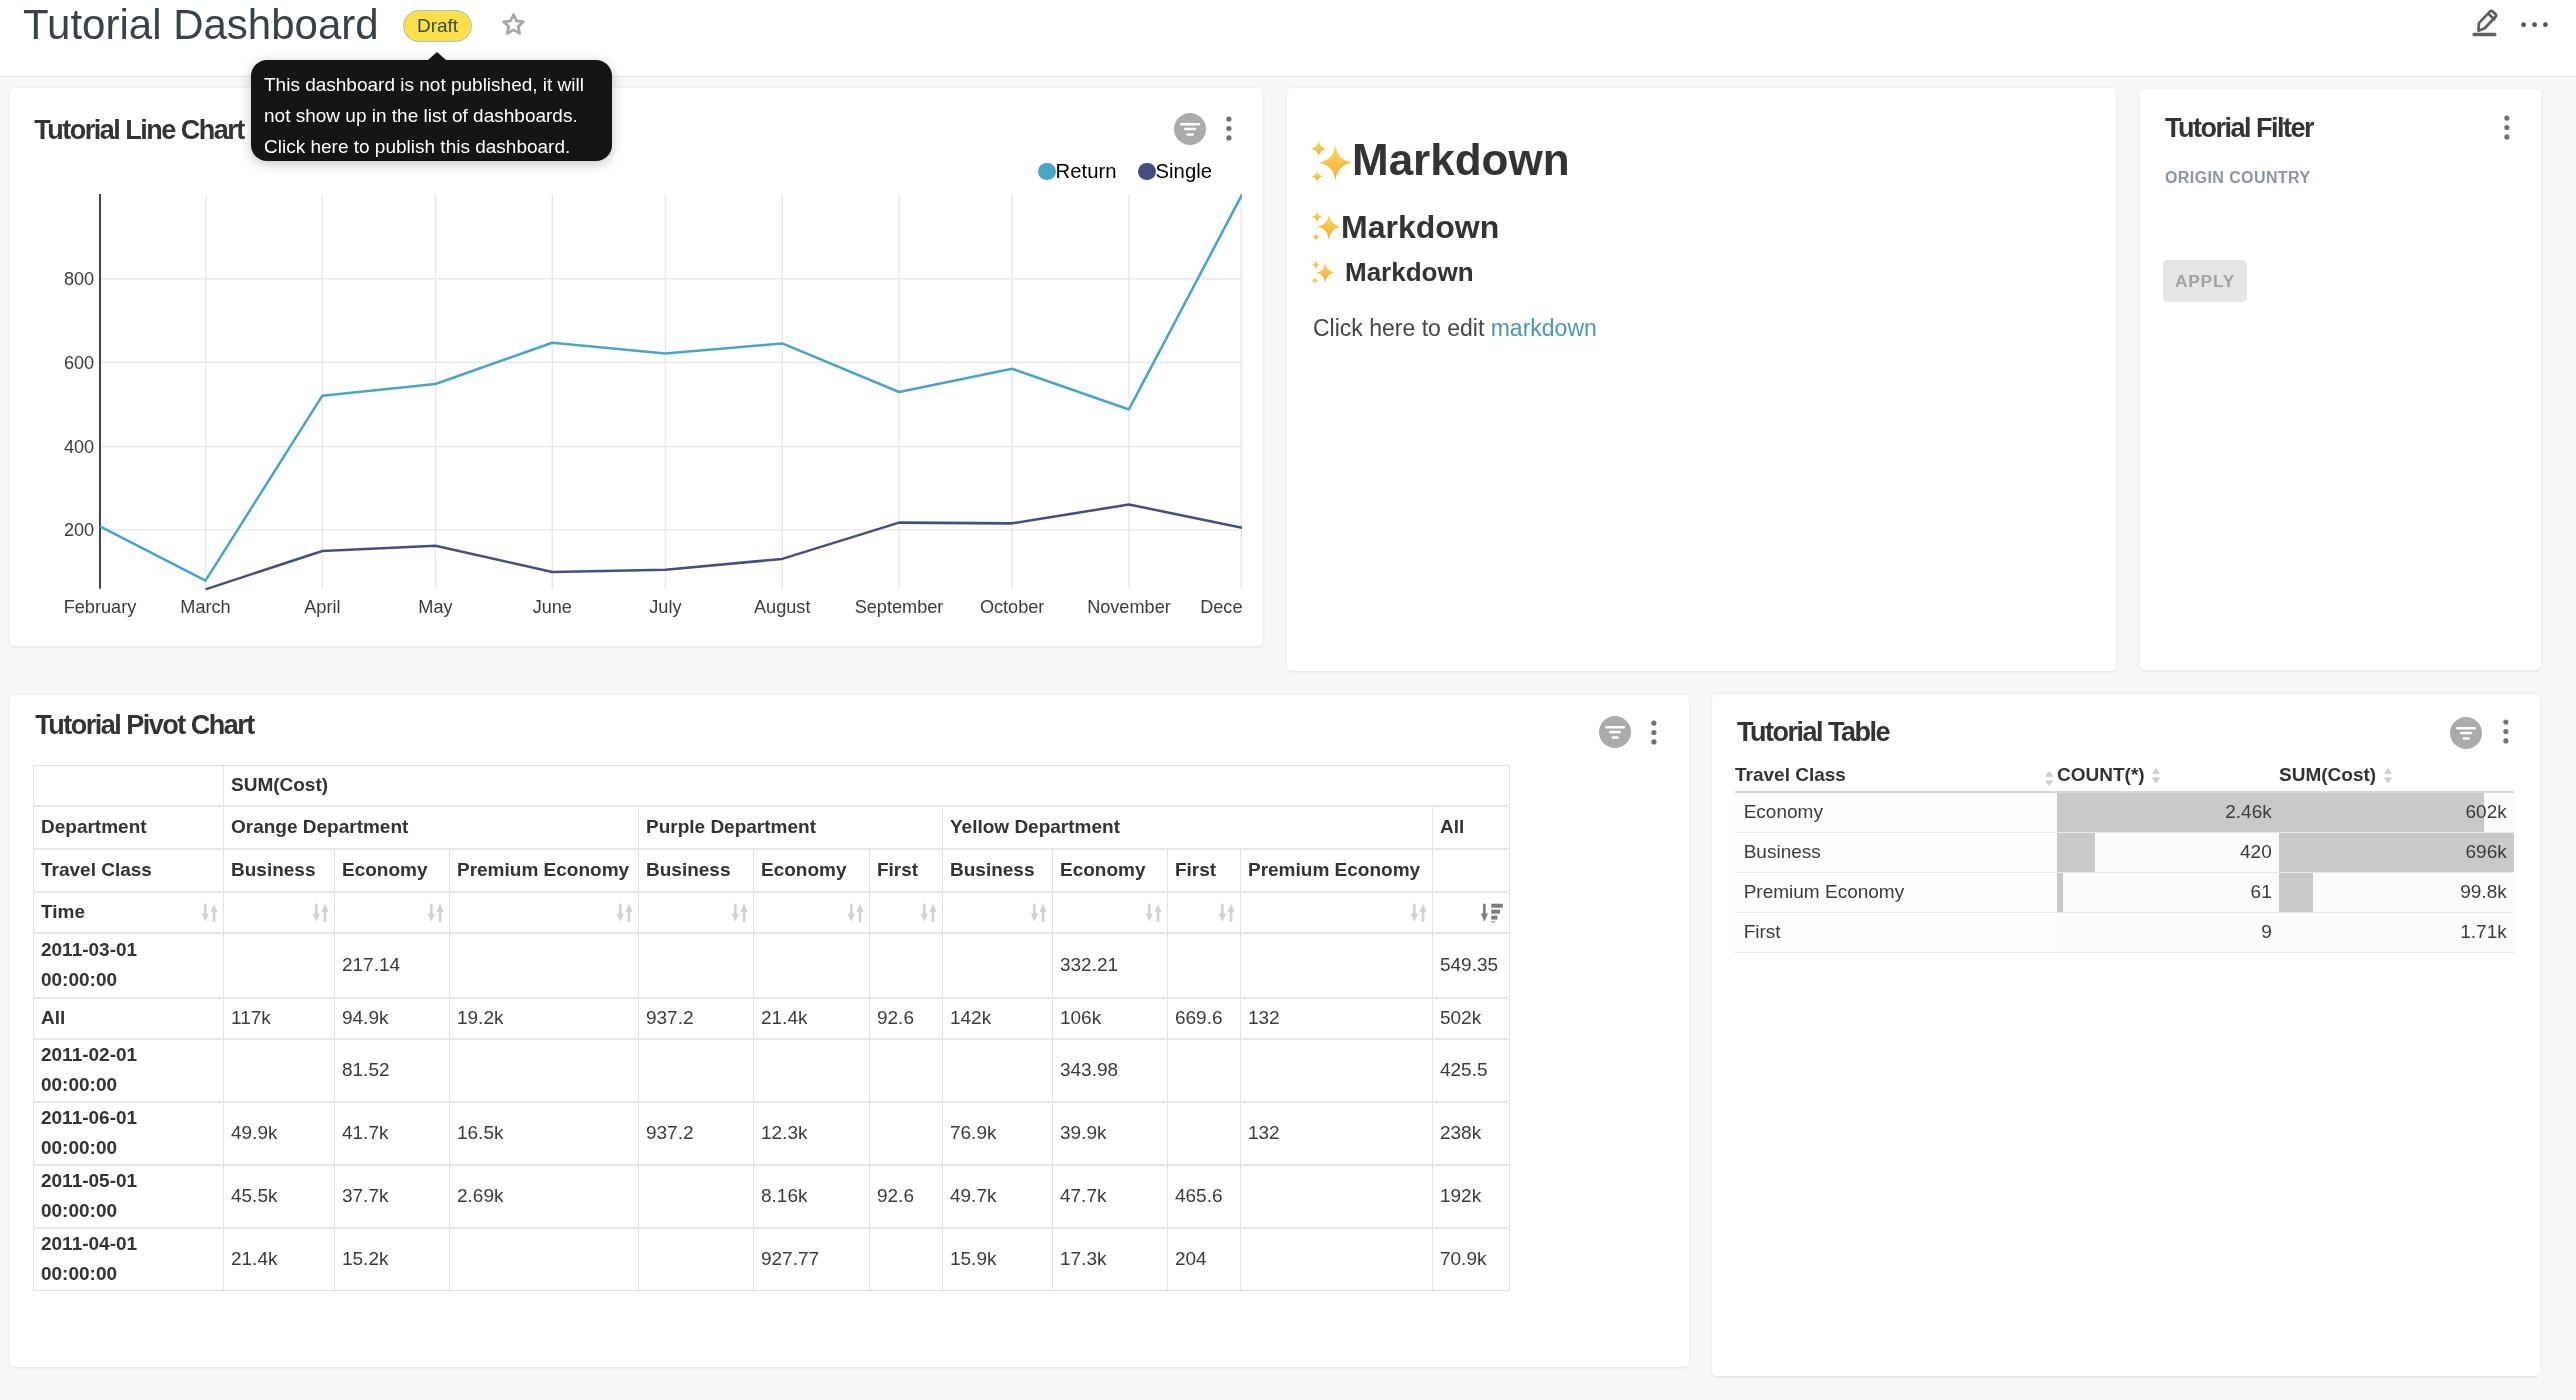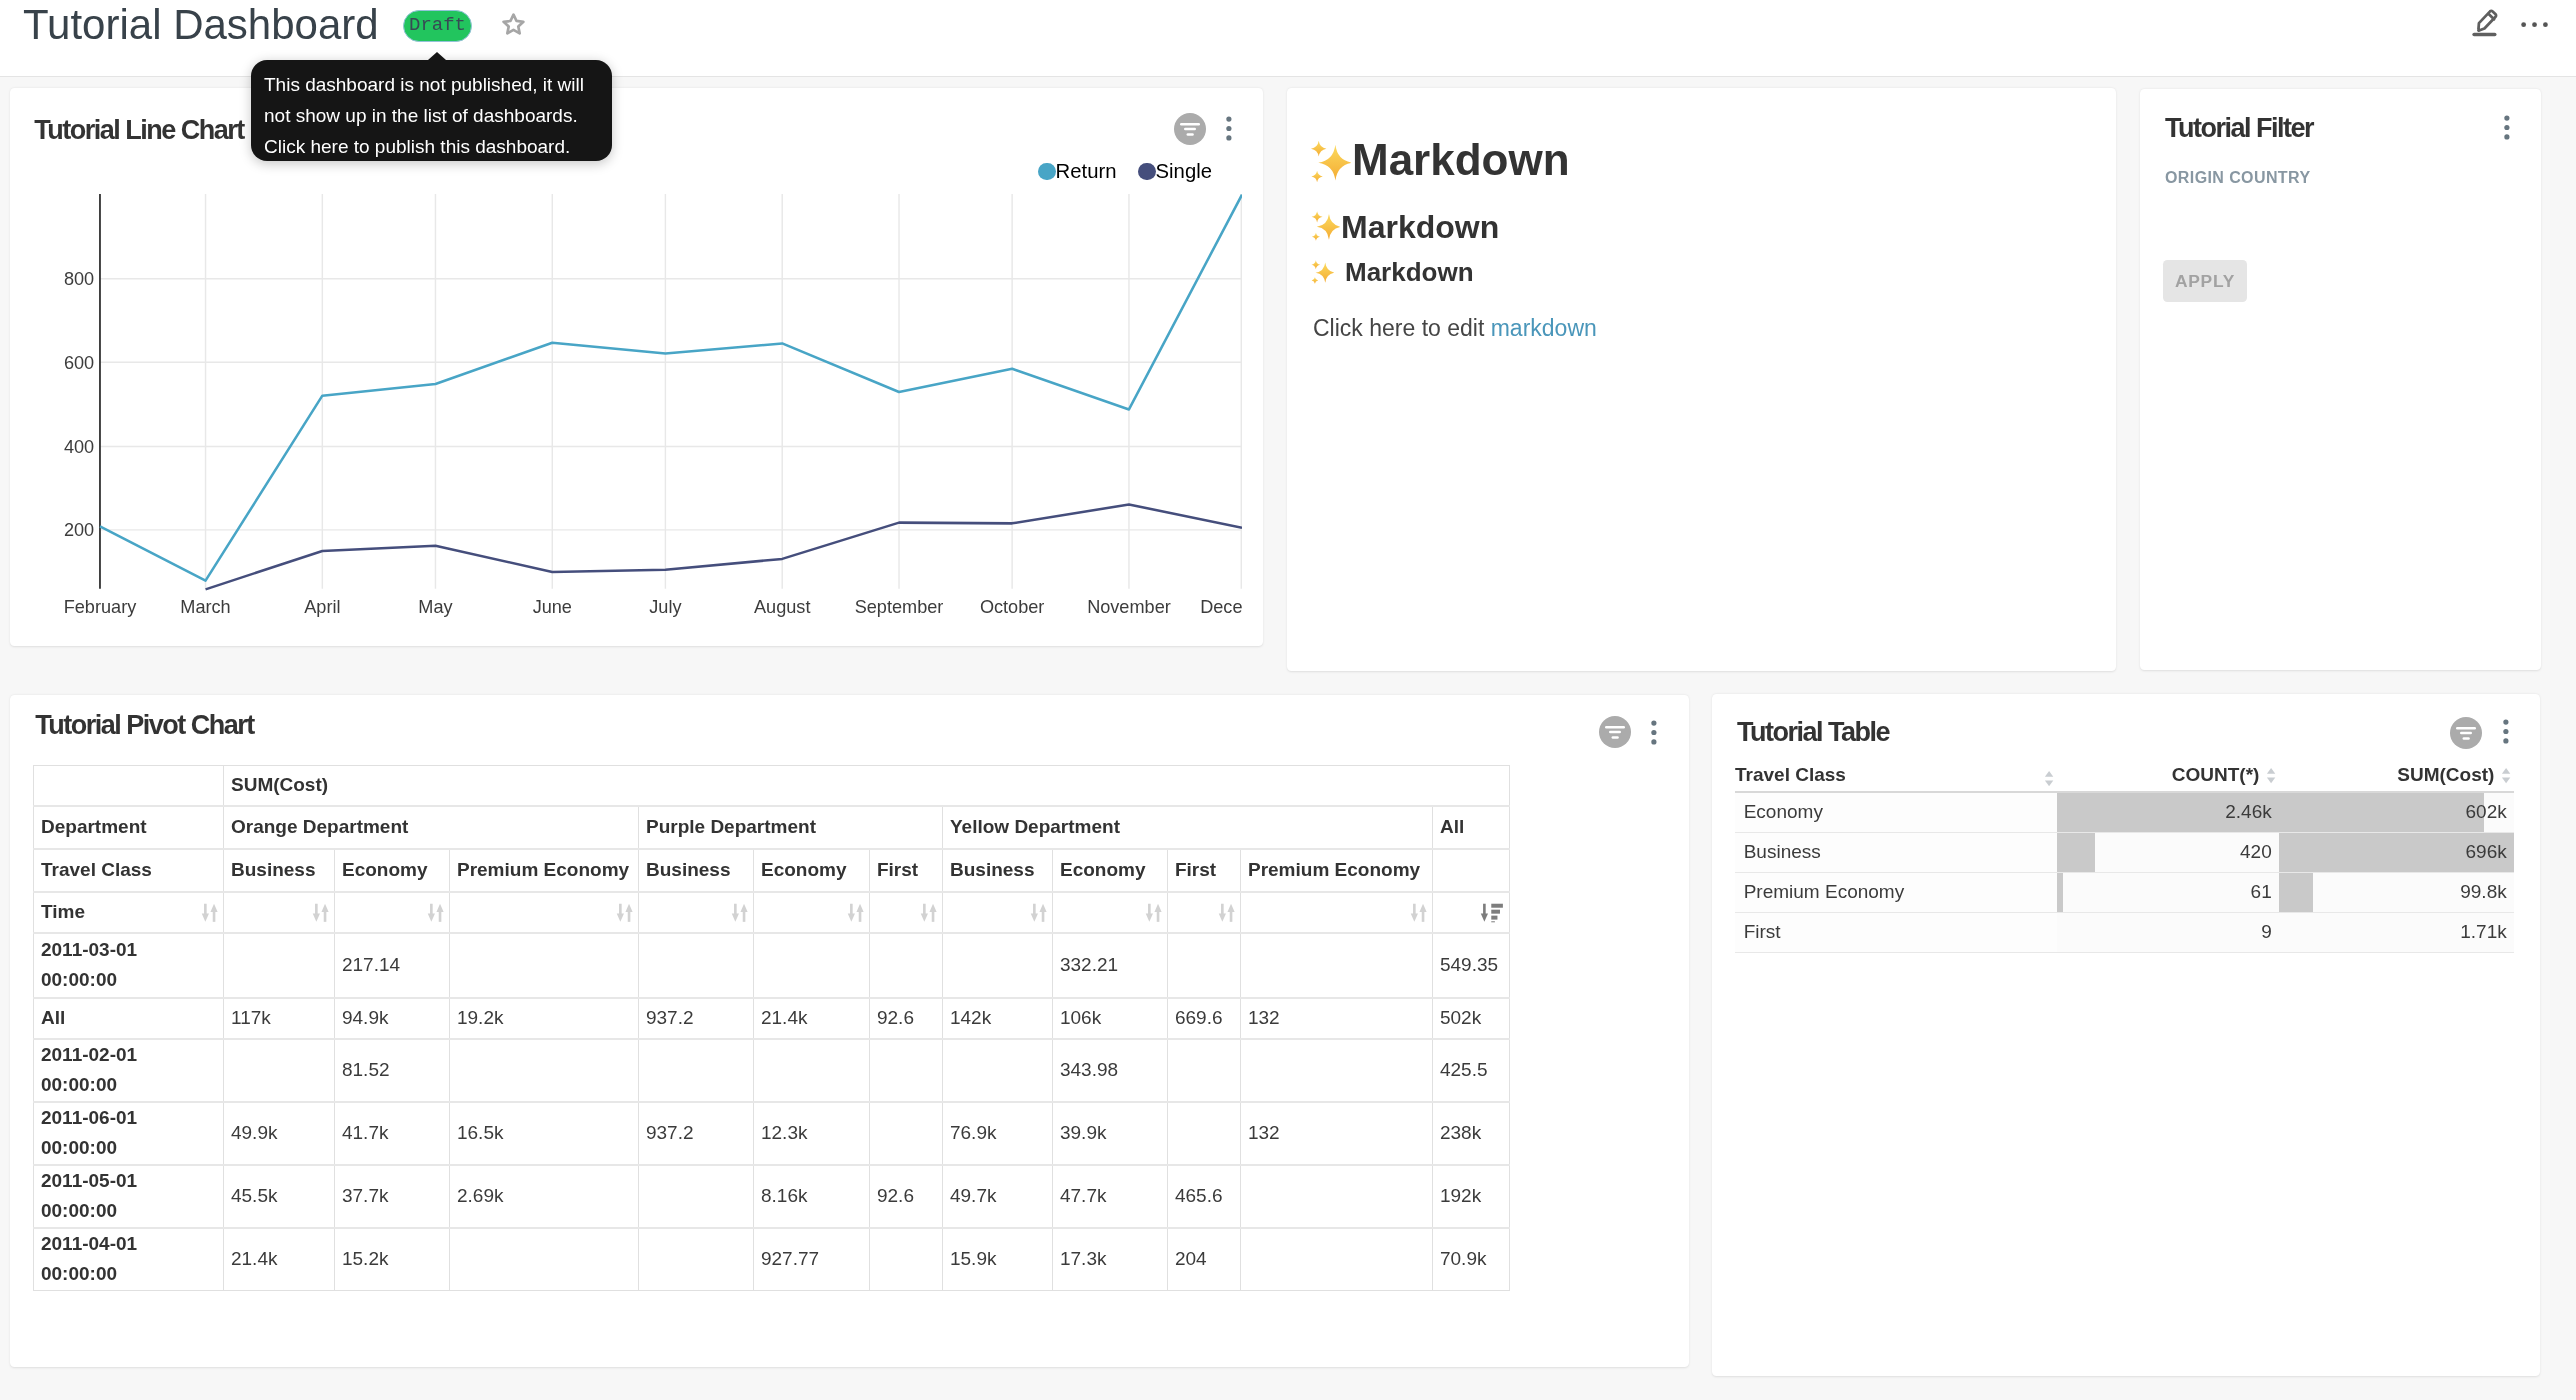--- a/index.html
+++ b/index.html
@@ -1,40 +1,40 @@
 <!DOCTYPE html>
 <html style="font-size:11.6px"><head>
 <meta charset="utf-8">
 <style>
   * { margin:0; padding:0; box-sizing:border-box; }
   html,body { width:2576px; height:1400px; overflow:hidden; }
   body { font-family:"Liberation Sans", sans-serif; background:#f7f7f7; position:relative; }
   .header { position:absolute; left:0; top:0; width:2576px; height:77px; background:#fff; border-bottom:1.5px solid #e4e4e4; }
   .dash-title { position:absolute; left:23px; top:3.6px; font-size:42px; font-weight:400; color:#38424a; line-height:1; }
-  .draft-pill { position:absolute; left:403px; top:10.2px; width:69px; height:32px; background:#22c55e; border:1.5px solid #93c3d8; border-radius:16px; color:#374a54; font-size:19px; line-height:29px; text-align:center;font-family:Liberation Mono, monospace; }
+  .draft-pill { position:absolute; left:403px; top:10.2px; width:69px; height:32px; background:#fde047; border:1.5px solid #93c3d8; border-radius:16px; color:#374a54; font-size:19px; line-height:29px; text-align:center; }
   .card { position:absolute; background:#fff; border-radius:4.4px; box-shadow:0 0.7px 2.2px rgba(0,0,0,0.10); }
   #card-line   { left:10.2px;  top:88px; width:1253px; height:558px; }
   #card-md     { left:1287px; top:88px; width:829px; height:583px; }
   #card-filter { left:2140px; top:89px; width:401px; height:581px; }
   #card-pivot  { left:10.2px;  top:695px; width:1679px; height:672px; }
   #card-table  { left:1712px; top:694px; width:828px; height:682px; }
   .card-title { position:absolute; font-size:27px; font-weight:700; color:#333; letter-spacing:-1.5px; line-height:1; }
   .tooltip { position:absolute; left:251px; top:60px; width:361px; height:101px; background:#151515; border-radius:16px; color:#fff; font-size:19px; line-height:31px; padding:8.7px 0 0 13px; box-shadow:0 2.9px 11.6px rgba(0,0,0,0.22); z-index:10; }
   .tooltip:before { content:""; position:absolute; left:177px; top:-8px; width:0; height:0; border-left:9.4px solid transparent; border-right:9.4px solid transparent; border-bottom:8.7px solid #151515; }
   .legend { position:absolute; top:72px; font-size:20.3px; color:#000; }
   .legend .dot { display:inline-block; width:17.4px; height:17.4px; border-radius:8.7px; vertical-align:-2.2px; }
   #pvt { position:absolute; left:22.5px; top:70px; width:1476px; border-collapse:collapse; table-layout:fixed; }
   #pvt th, #pvt td { border:0.7px solid #e0e0e0; border-bottom:2.2px solid #e7e7e7; font-size:19px; line-height:30.5px; padding:0 4.4px 0 7.3px; vertical-align:middle; overflow:hidden; white-space:nowrap; }
   #pvt th { font-weight:700; color:#333; text-align:left; }
   #pvt td { font-weight:400; color:#3b3b3b; }
   #pvt tr:last-child th, #pvt tr:last-child td { border-bottom:0.7px solid #e0e0e0; }
   #pvt .srow th { text-align:right; }
   #pvt .si { vertical-align:middle; }
   #tt { border-collapse:collapse; table-layout:fixed; width:779px; }
-  #tt th { font-size:19px; font-weight:700; color:#333; text-align:right; padding:5.8px 2.9px 0 0; border-bottom:2.2px solid #d8d8d8; white-space:nowrap; }
+  #tt th { font-size:19px; font-weight:700; color:#333; text-align:left; padding:5.8px 2.9px 0 0; border-bottom:2.2px solid #d8d8d8; white-space:nowrap; }
   #tt td { font-size:19px; color:#3b3b3b; height:40px; border-bottom:1.5px solid #e8e8e8; text-align:right; padding:0 7.3px 0 0; white-space:nowrap; }
   #tt td.n { text-align:left; padding:0 0 0 8.7px; background:#fdfdfd; }
 </style>
 </head>
 <body>
 
 <div class="header">
   <div class="dash-title">Tutorial Dashboard</div>
   <div class="draft-pill">Draft</div>
   <svg style="position:absolute;left:501px;top:12.3px" width="25" height="25" viewBox="0 0 24 24" fill="none" stroke="#a6a6a6" stroke-width="2.6" stroke-linejoin="round">

